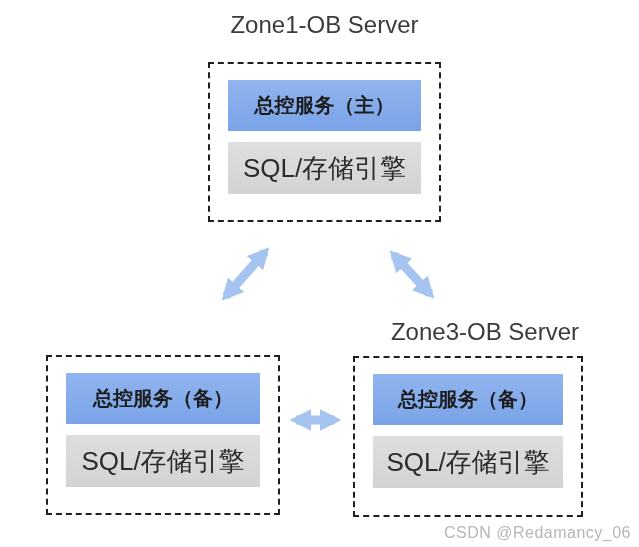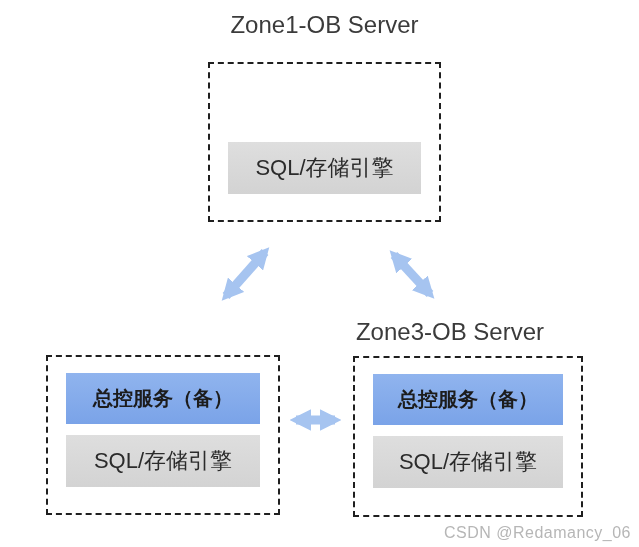--- a/index.html
+++ b/index.html
@@ -14,21 +14,21 @@
   .zone-title {
     position: absolute;
     font-size: 24px;
     font-weight: 500;
     color: #3b3b3b;
     letter-spacing: 0px;
     white-space: nowrap;
   }
   .zt1 { left: 208px; top: 11px; width: 233px; text-align: center; }
   .zt2 { left: 43px;  top: 318px; }
-  .zt3 { left: 335px; top: 318px; width: 230px; text-align: center; }
+  .zt3 { left: 370px; top: 318px; width: 230px; text-align: center; }
 
   .zone-box {
     position: absolute;
     border: 2px dashed #1f1f1f;
     box-sizing: border-box;
     background: #ffffff;
   }
   .zb1 { left: 208px; top: 62px;  width: 233px; height: 160px; }
   .zb2 { left: 46px;  top: 355px; width: 234px; height: 160px; }
   .zb3 { left: 353px; top: 356px; width: 230px; height: 161px; }
@@ -41,21 +41,21 @@
     display: flex; align-items: center; justify-content: center;
     font-size: 20px; font-weight: 700; color: #1c1c1c;
     white-space: nowrap;
   }
   .engine-box {
     position: absolute;
     left: 18px; right: 18px;
     top: 78px; height: 52px;
     background: linear-gradient(180deg, #dedede 0%, #d3d3d3 100%);
     display: flex; align-items: center; justify-content: center;
-    font-size: 22px; font-weight: 400; color: #2b2b2b;
+    font-size: 26px; font-weight: 400; color: #2b2b2b;
     white-space: nowrap;
   }
 
   .arrows-layer {
     position: absolute;
     left: 0; top: 0; width: 639px; height: 547px;
     pointer-events: none;
   }
   .watermark {
     position: absolute;
@@ -68,20 +68,21 @@
     margin-left: 37px;
   }
 </style>
 </head>
 <body>
 
 <div class="canvas">
 
   <div class="zone-title zt1">Zone1-OB Server</div>
   <div class="zone-box zb1">
+    <div class="service-box">总控服务（主）</div>
     <div class="engine-box">SQL/存储引擎</div>
   </div>
 
   <div class="zone-box zb2">
     <div class="service-box">总控服务（备）</div>
     <div class="engine-box">SQL/存储引擎</div>
   </div>
 
   <div class="zone-title zt3">Zone3-OB Server</div>
   <div class="zone-box zb3">

